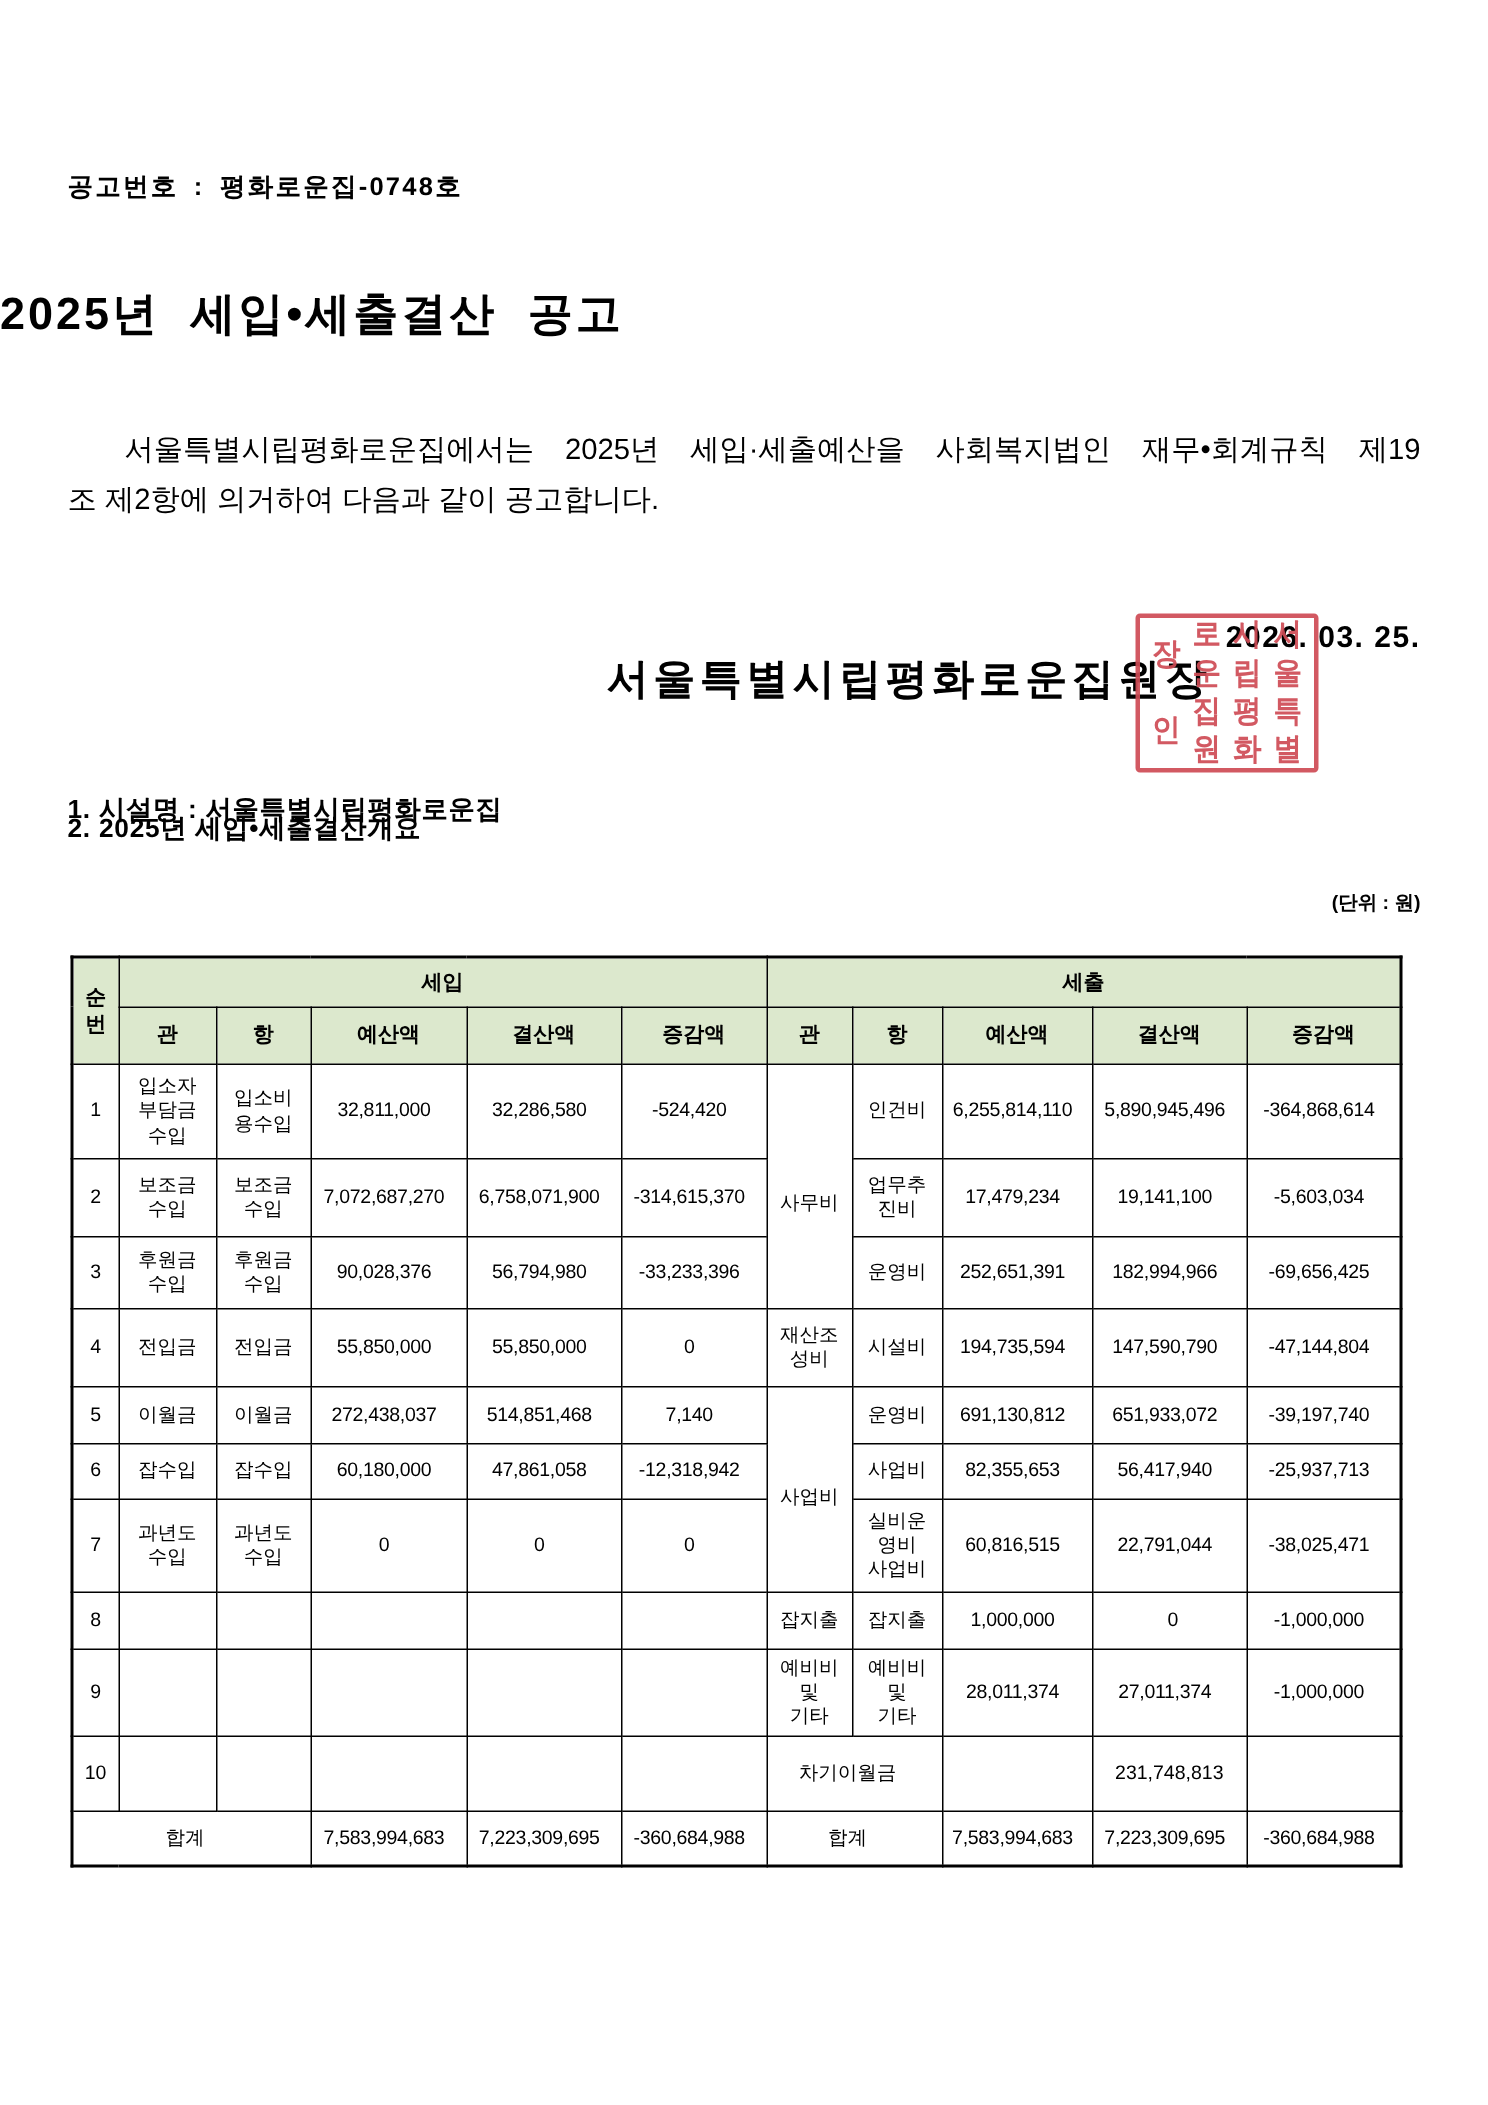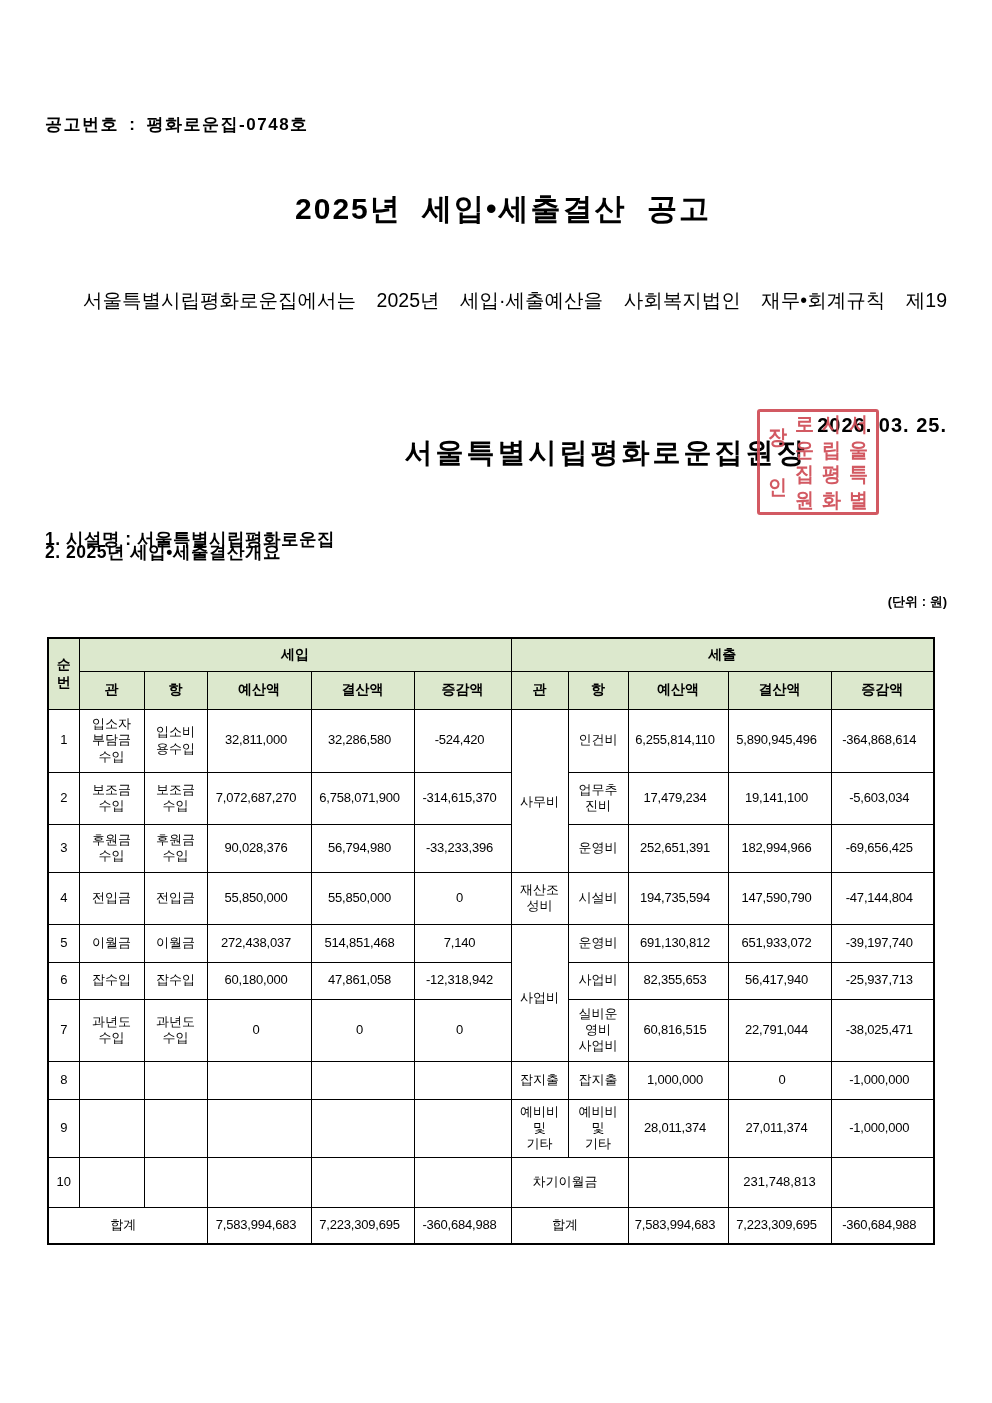--- a/index.html
+++ b/index.html
@@ -17,22 +17,22 @@
     font-family:"Liberation Sans", sans-serif;
     color:var(--ink);
     overflow:hidden;
   }
   .notice-number{
     position:absolute;left:45px;top:113px;
     font-size:17px;font-weight:bold;letter-spacing:1.5px;word-spacing:4px;
   }
   .doc-title{
     position:absolute;left:0;top:189px;width:100%;
-    text-align:center;font-size:30px;font-weight:bold;
-    letter-spacing:2px;word-spacing:10px;padding-left:14px;
+    font-size:30px;font-weight:bold;
+    letter-spacing:2px;word-spacing:10px;
   }
   .body-par{
     position:absolute;left:45px;top:284px;width:902px;
     font-size:19.5px;line-height:33px;
   }
   .body-par .line1{
     text-align:justify;text-align-last:justify;
     text-indent:38px;
   }
   .body-par .line2{text-align:left;}
@@ -105,20 +105,21 @@
 <body>
 
 <div class="page">
 
   <div class="notice-number">공고번호 : 평화로운집-0748호</div>
 
   <div class="doc-title">2025년 세입•세출결산 공고</div>
 
   <div class="body-par">
     <div class="line1">서울특별시립평화로운집에서는 2025년 세입·세출예산을 사회복지법인 재무•회계규칙 제19</div>
+    <div class="line2">조 제2항에 의거하여 다음과 같이 공고합니다.</div>
   </div>
 
   <div class="doc-date">2026. 03. 25.</div>
 
   <div class="signer-wrap">
     <span class="signer">서울특별시립평화로운집원장</span>
   </div>
 
   <div class="seal" id="seal">
       <div class="seal-col">

